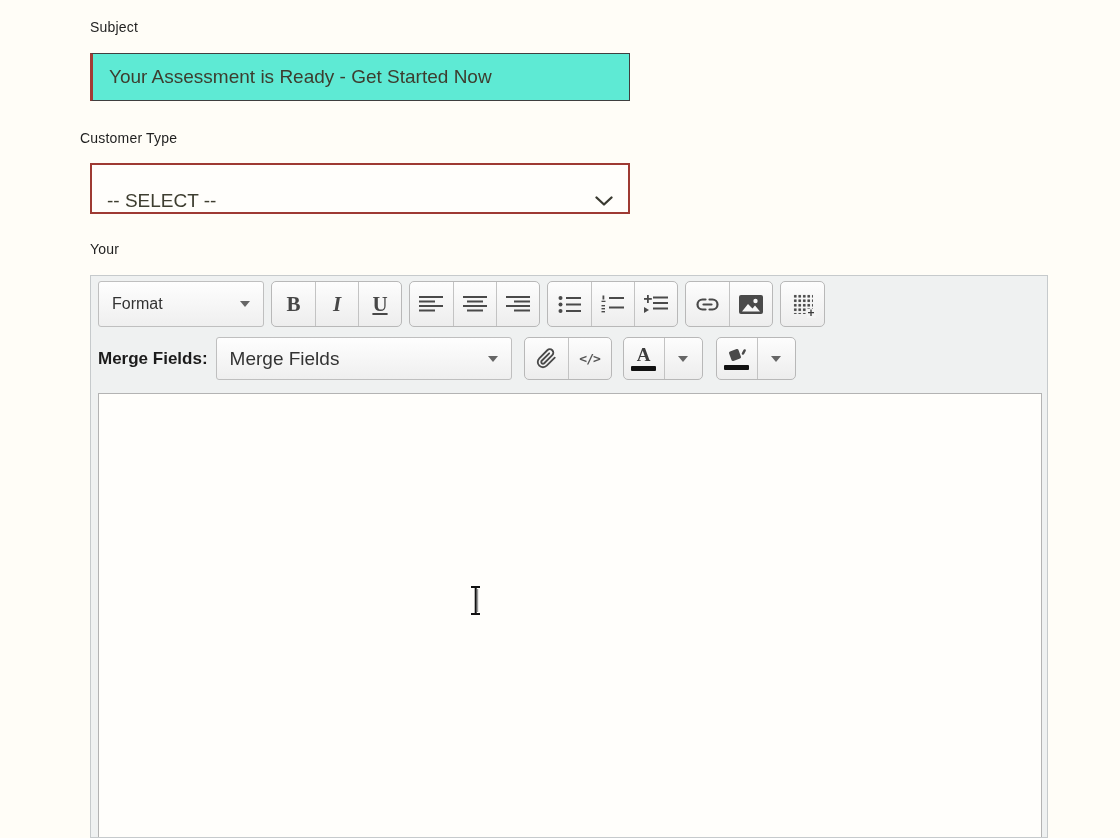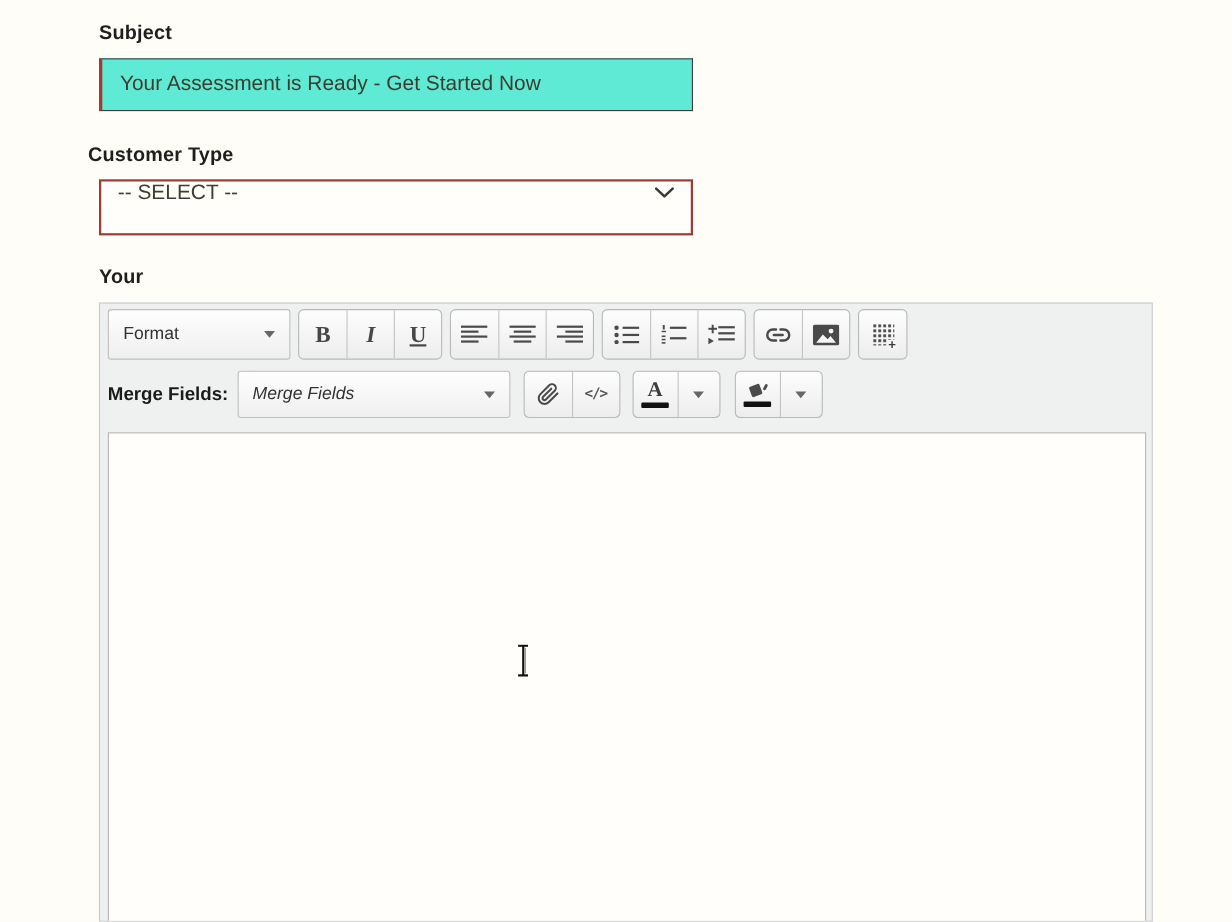--- a/index.html
+++ b/index.html
@@ -5,58 +5,58 @@
   * { margin:0; padding:0; box-sizing:border-box; }
   html,body { width:1120px; height:838px; overflow:hidden; }
   body {
     background:#fffdf7;
     font-family:"Liberation Sans", sans-serif;
     position:relative;
     color:#222;
   }
   .field-label {
     position:absolute;
-    font-size:18px; font-weight:bold; color:#1f1f1f;
+    font-size:14px; font-weight:normal; color:#1f1f1f;
     letter-spacing:.2px;
   }
   #subject-label { left:90px; top:19px; }
   #ct-label      { left:80px; top:130px; }
   #text-label    { left:90px; top:241px; }
 
   #subject-input {
     position:absolute; left:90px; top:53px; width:540px; height:48px;
     border:1px solid #3f3f3f; border-left:3px solid #a23b35;
     background:#5eead4; outline:none;
     padding:0 16px; font-size:19px; color:#3d3d2f;
     font-family:"Liberation Sans", sans-serif;
   }
 
   #ct-select {
     position:absolute; left:90px; top:163px; width:540px; height:51px;
     border:2px solid #9e3a33; background:#fffefb;
-    display:flex; align-items:flex-start; justify-content:space-between;
+    display:flex; align-items:flex-end; justify-content:space-between;
     padding:0 15px; font-size:19px; color:#3e3e30; cursor:pointer;
   }
 
   #editor {
     position:absolute; left:90px; top:275px; width:958px; height:563px;
     background:#eff1f1; border:1px solid #c6cacc; overflow:hidden;
   }
   .tb-row { position:absolute; display:flex; align-items:center; }
   #tb-row1 { left:7px; top:9px;  height:38px; gap:7px;justify-content:center; }
   #tb-row2 { left:7px; top:61px; height:43px; }
 
   .dropdown {
     border:1px solid #bfbfbf; border-radius:3px;
     background:linear-gradient(180deg,#fefefe,#efefef);
     display:flex; align-items:center; justify-content:space-between;
     padding:0 13px; cursor:pointer; color:#333;
   }
   #format-dropdown { width:166px; height:46px; font-size:16px; }
-  #merge-dropdown  { width:248px; height:43px; font-size:16px;font-style:italic; }
+  #merge-dropdown  { width:296px; height:43px; font-size:19px; }
 
   .tri { width:0; height:0; border-left:5px solid transparent;
          border-right:5px solid transparent; border-top:6px solid #666; }
 
   .btn-group {
     display:flex; height:46px;
     border:1px solid #b8b8b8; border-radius:5px; overflow:hidden;
     background:linear-gradient(180deg,#fdfdfd,#ededed);
   }
   #tb-row2 .btn-group { height:43px; }

